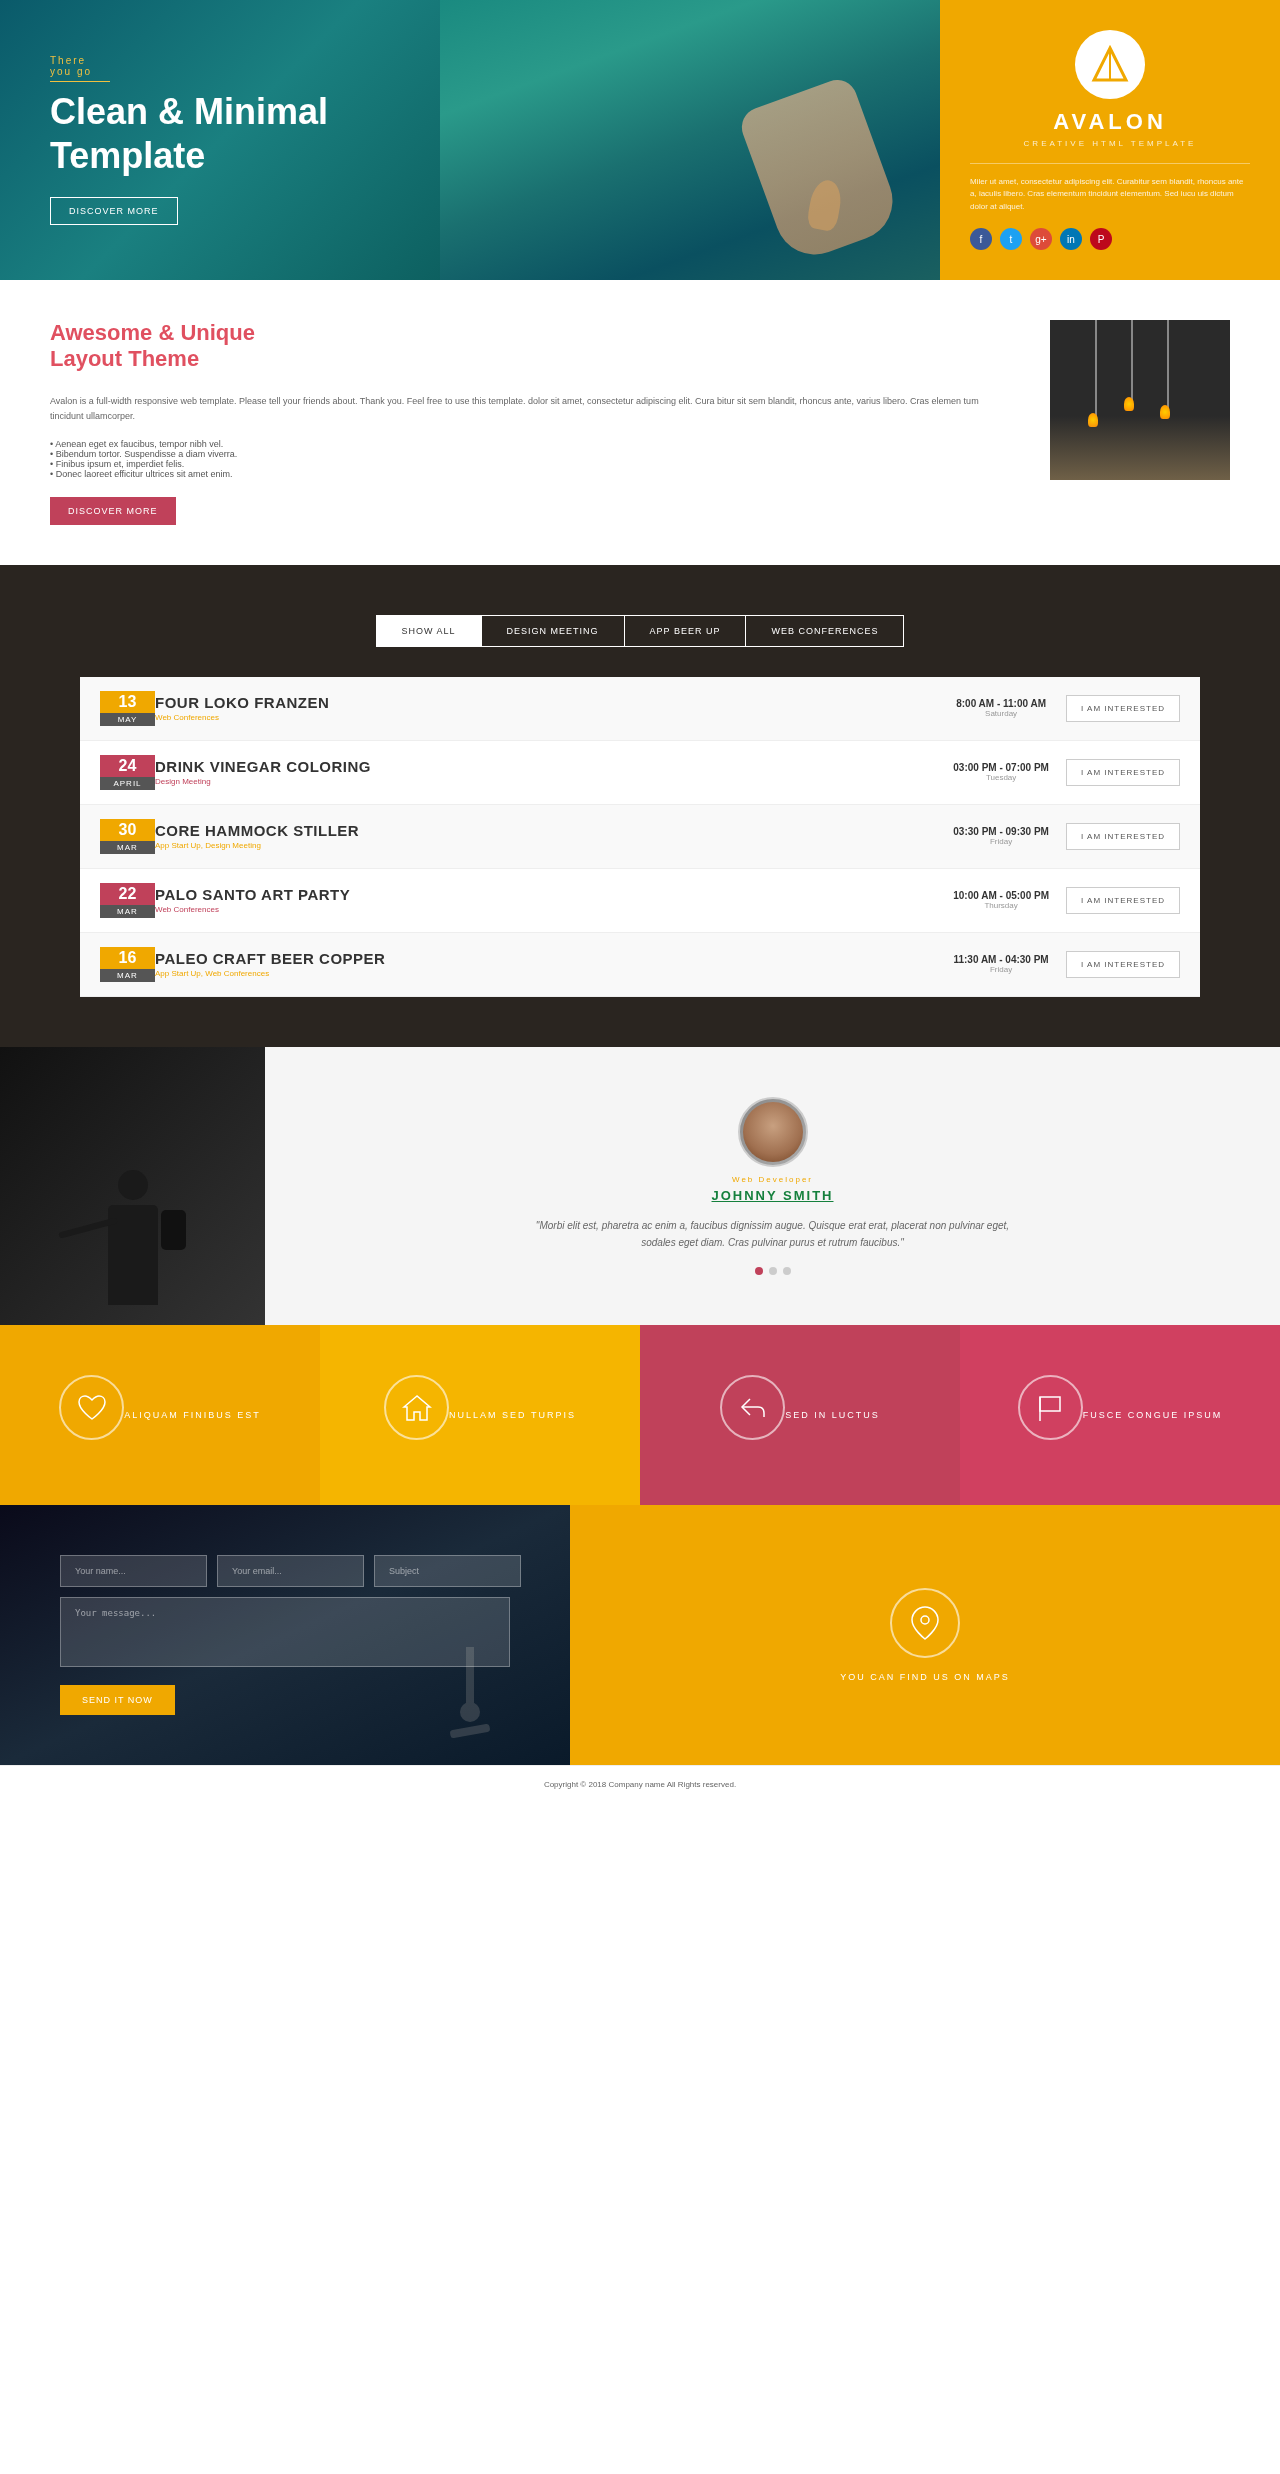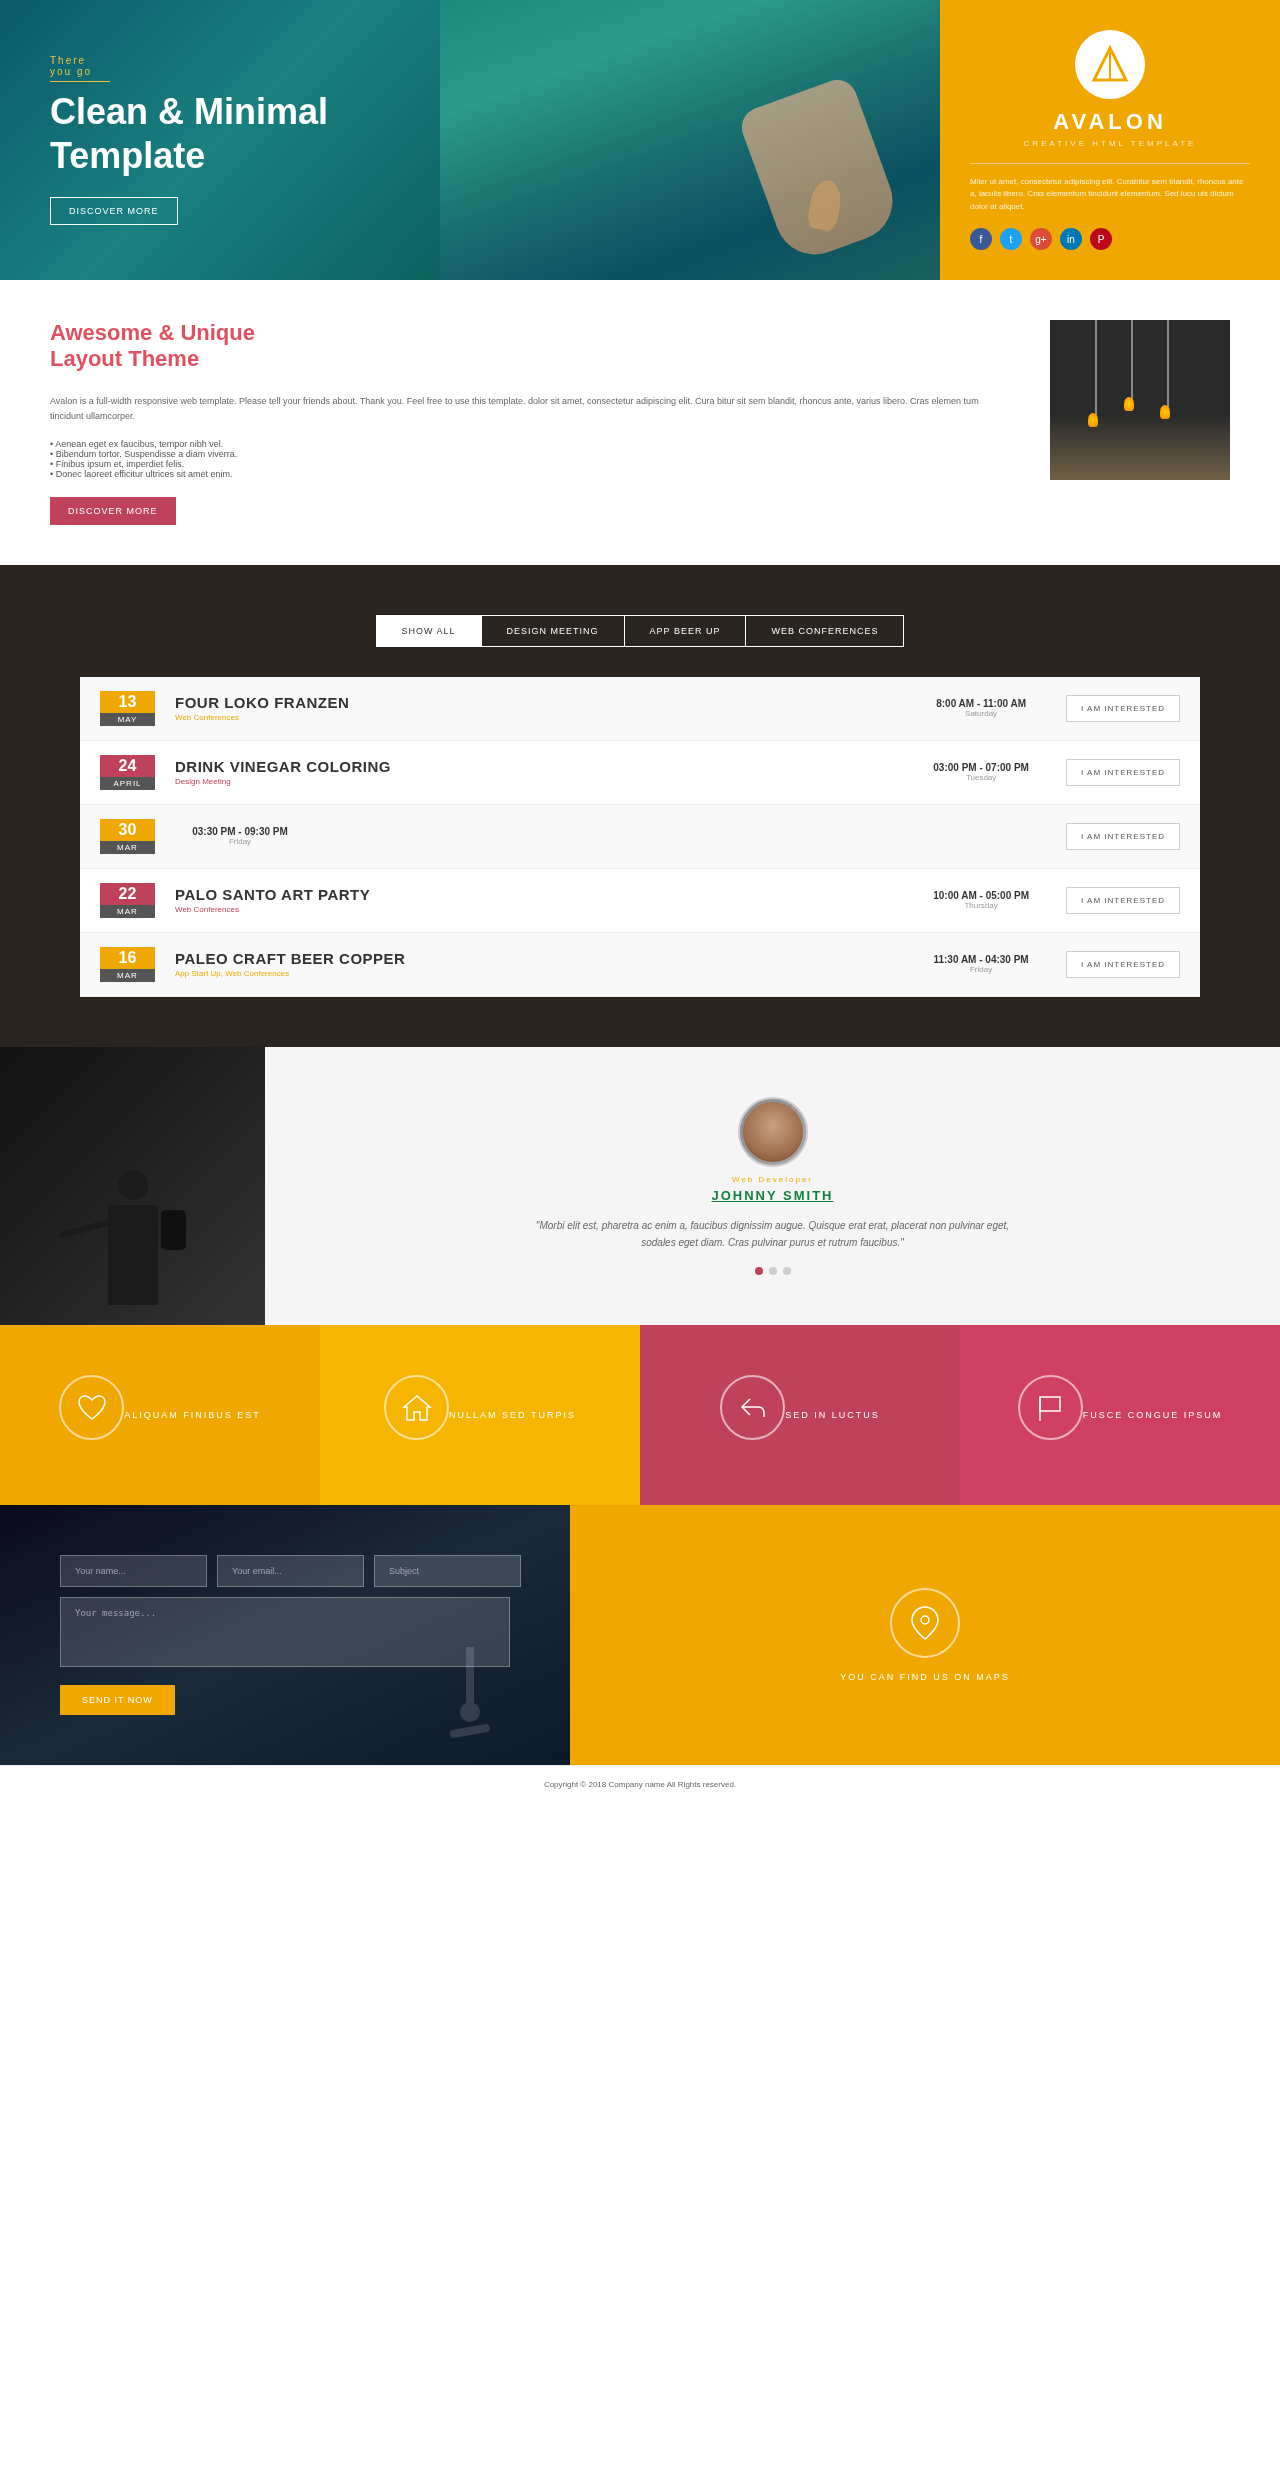--- a/index.html
+++ b/index.html
@@ -261,21 +261,20 @@
       display: flex;
       flex-direction: column;
       gap: 0;
     }
     .event-row {
       display: flex;
       align-items: center;
       background: white;
       padding: 14px 20px;
       border-bottom: 1px solid #eee;
-      gap: 20px;
     }
     .event-row:nth-child(odd) { background: #f9f9f9; }
     .event-row:nth-child(even) { background: white; }
     .event-date {
       min-width: 55px;
       text-align: center;
     }
     .event-date .day {
       background: #f0a800;
       color: white;
@@ -666,20 +665,24 @@
         <div class="event-interested">
           <button class="interested-btn">I AM INTERESTED</button>
         </div>
       </div>
 
       <div class="event-row">
         <div class="event-date orange">
           <span class="day">30</span>
           <span class="month">MAR</span>
         </div>
+        <div class="event-info">
+          <div class="event-name">CORE HAMMOCK STILLER</div>
+          <div class="event-tags">App Start Up, Design Meeting</div>
+        </div>
         <div class="event-time">
           <div class="time">03:30 PM - 09:30 PM</div>
           <div class="day-name">Friday</div>
         </div>
         <div class="event-interested">
           <button class="interested-btn">I AM INTERESTED</button>
         </div>
       </div>
 
       <div class="event-row">

